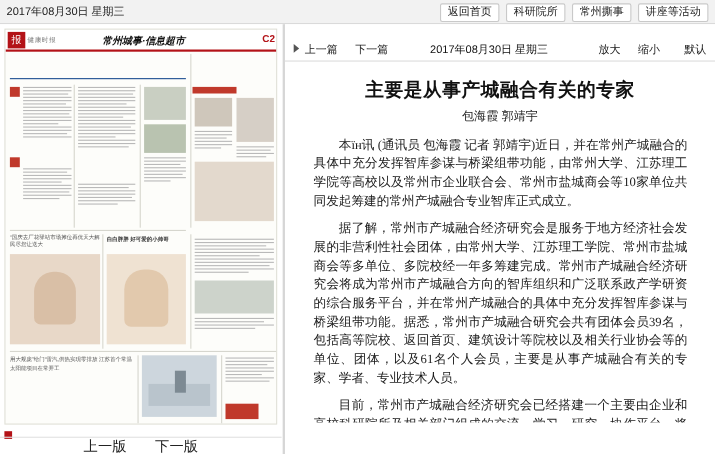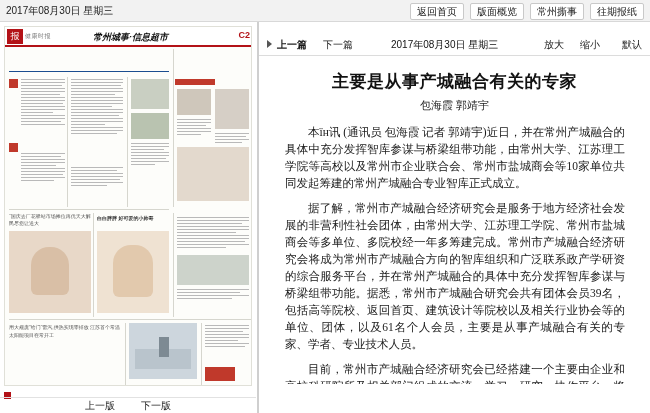--- a/index.html
+++ b/index.html
@@ -133,42 +133,42 @@
     font-size: 9px; color: #111;
   }
   .pagenav {
     position: absolute; left: 0; top: 375px;
     width: 256px; height: 16px;
     display: flex; align-items: center; justify-content: center;
     gap: 26px;
     border-top: 1px solid #e2e2e2;
   }
   .pagenav span {
-    font-size: 10px; color: #222; cursor: pointer; text-align: right;
+    font-size: 13px; color: #222; cursor: pointer; text-align: right;
   }
 
   
   .rightpane {
     position: absolute; left: 259px; top: 22px;
     width: 391px; height: 391px;
     background: #ffffff;
   }
   .artbar {
     position: absolute; left: 0; top: 14px;
     width: 391px; height: 20px;
     font-size: 10px; color: #1a1a1a;
   }
   .artbar .tri {
     position: absolute; left: 8px; top: 4px;
     width: 0; height: 0;
     border-top: 4px solid transparent;
     border-bottom: 4px solid transparent;
     border-left: 5px solid #555;
   }
-  .artbar .prev { position: absolute; left: 18px; top: 2px; cursor: pointer; font-weight: bold; }
+  .artbar .prev { position: absolute; left: 18px; top: 2px; cursor: pointer; }
   .artbar .next { position: absolute; left: 64px; top: 2px; cursor: pointer; }
   .artbar .date2 { position: absolute; left: 132px; top: 2px; color: #111; }
   .artbar .zoom-in  { position: absolute; right: 86px; top: 2px; cursor: pointer; }
   .artbar .zoom-out { position: absolute; right: 50px; top: 2px; cursor: pointer; }
   .artbar .zoom-def { position: absolute; right: 8px;  top: 2px; cursor: pointer; }
   .artbar .rule {
     position: absolute; left: 0; top: 19px; width: 391px; height: 1px;
     background: #dcdcdc;
   }
   .art-title {
@@ -205,23 +205,23 @@
 </style>
 </head>
 <body>
 
 <div id="page">
 
   <div class="topbar">
     <div class="date">2017年08月30日 星期三</div>
     <div class="topnav">
       <div class="btn">返回首页</div>
-      <div class="btn">版面概览</div>
+      <div class="btn">科研院所</div>
       <div class="btn">常州撕事</div>
-      <div class="btn">往期报纸</div>
+      <div class="btn">讲座等活动</div>
     </div>
   </div>
 
   <div class="leftpane">
 
     <div class="paper">
 
       <div class="mast">
         <div class="logo">报</div>
         <div class="logo-txt">健康时报</div>

